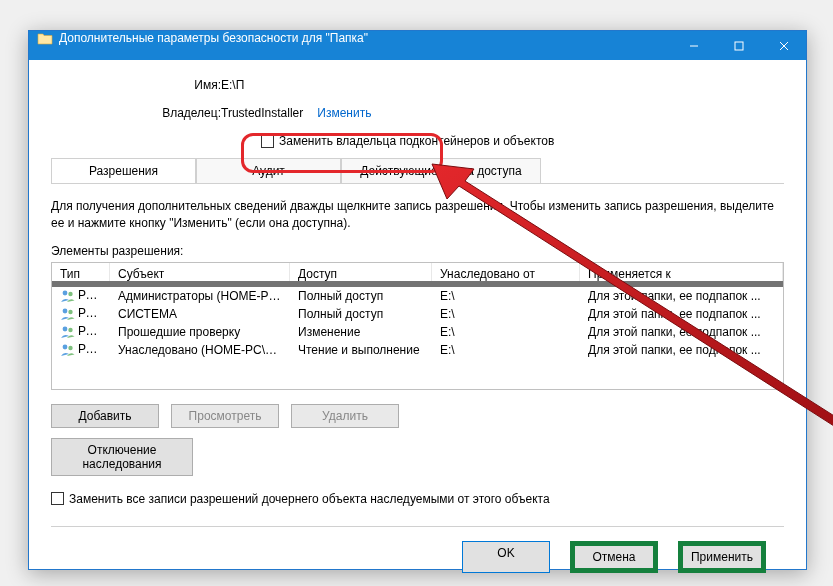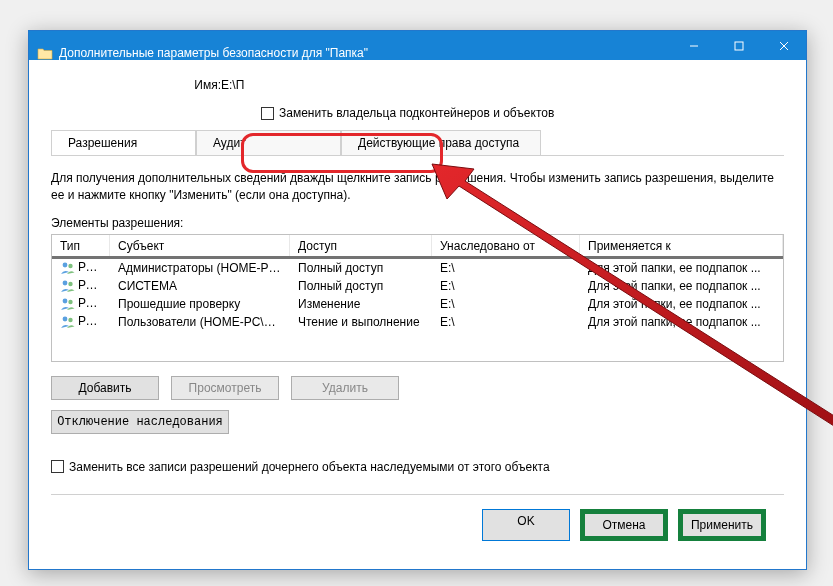--- a/index.html
+++ b/index.html
@@ -18,21 +18,21 @@
     width: 779px; height: 540px;
     background: #fff;
     border: 1px solid #2277cc;
     box-shadow: 0 4px 20px rgba(0,0,0,0.3);
   }
   .titlebar {
     height: 29px;
     background: #1783d6;
     color: #fff;
     display: flex;
-    align-items: flex-end;
+    align-items: flex-start;
     padding-left: 8px;
     font-size: 12px;
   }
   .titlebar-icon {
     width: 16px; height: 14px;
     margin-right: 6px;
     display: inline-block;
   }
   .titlebar-controls {
     margin-left: auto;
@@ -63,39 +63,39 @@
     border-radius: 12px;
     pointer-events: none;
     z-index: 50;
   }
   .checkbox-row { display: flex; align-items: center; margin-left: 170px; margin-bottom: 10px; padding-left: 40px; }
   .cb { width: 13px; height: 13px; border: 1px solid #333; margin-right: 5px; display: inline-flex; align-items:center; justify-content:center; background:#fff; }
   .tabs { display: flex; border-bottom: 1px solid #d0d0d0; margin-top: 8px; }
   .tab {
     padding: 5px 16px;
     width: 145px;
-    text-align: left;
+    text-align: center;
     border: 1px solid #d0d0d0;
     border-bottom: none;
     background: #fff;
     cursor: pointer;
     position: relative;
   }
   .tab.active { background: #fff; font-weight: normal; z-index:2; }
   .tab:not(.active) { background: #f8f8f8; }
   .desc-text { margin: 14px 0 12px 0; line-height: 1.4; color:#000; }
   .perm-label { margin-bottom: 4px; color:#000; }
   .perm-table {
     border: 1px solid #c0c0c0;
     background: #fff;
     height: 128px;
   }
   .perm-header {
     display: flex;
-    border-bottom: 3px solid #737373;
+    border-bottom: 6px solid #737373;
     background: #fff;
     height: 24px;
   }
   .perm-header > div {
     padding: 4px 8px;
     border-right: 1px solid #e8e8e8;
     font-weight: normal;
     color:#000;
   }
   .col-type { width: 58px; }
@@ -120,27 +120,27 @@
   .btn {
     border: 1px solid #adadad;
     background: #e1e1e1;
     padding: 4px 2px;
     width: 108px;
     text-align: center;
     cursor: pointer;
     font-size: 12px;
   }
   .btn.disabled { color: #888; cursor: default; background:#e9e9e9; }
-  .btn-wide { width: 178px; font-family: Liberation Mono, monospace; }
-  .bottom-cb { display: flex; align-items: center; margin-top: 26px; }
+  .btn-wide { width: 142px; }
+  .bottom-cb { display: flex; align-items: center; margin-top: 16px; }
   .divider { height:1px; background:#d0d0d0; margin-top: 20px; }
   .dialog-buttons {
     display: flex;
     justify-content: flex-end;
-    gap: 10px;
+    gap: 20px;
     padding: 14px 18px 0 0;
   }
   .dlg-btn {
     border: 5px solid #15803d;
     background: #e1e1e1;
     padding: 4px 0;
     width: 88px;
     text-align: center;
     cursor: pointer;
     font-size: 12px;
@@ -188,20 +188,25 @@
     </div>
   </div>
 
   <div class="content">
 
     <div class="info-row">
       <div class="info-label">Имя:</div>
       <div>E:\П</div>
     </div>
 
+    <div class="info-row">
+      <div class="info-label">Владелец:</div>
+      <span class="owner-value">TrustedInstaller</span>
+      <span class="change-link">Изменить</span>
+    </div>
 
     <div class="checkbox-row">
       <span class="cb"></span>
       <span>Заменить владельца подконтейнеров и объектов</span>
     </div>
 
     <div class="tabs">
       <div class="tab active">Разрешения</div>
       <div class="tab">Аудит</div>
       <div class="tab" style="width:200px">Действующие права доступа</div>
@@ -256,21 +261,21 @@
             <div class="col-inh">E:\</div>
             <div class="col-apply">Для этой папки, ее подпапок ...</div>
           </div>
           <div class="perm-row">
             <div class="col-type"><span class="perm-icon"><svg viewBox="0 0 16 16">
                   <circle cx="5" cy="5" r="2.4" fill="#5aa0e0"></circle>
                   <circle cx="10.5" cy="6" r="2.2" fill="#7ec07e"></circle>
                   <path d="M1 14 q3-5 8-2" fill="#5aa0e0"></path>
                   <path d="M7 14 q3-4.5 7.5-1.5" fill="#7ec07e"></path>
                 </svg></span><span>Разр...</span></div>
-            <div class="col-subject">Пользователи (HOME-PC\П...</div>
+            <div class="col-subject">Унаследовано (HOME-PC\П...</div>
             <div class="col-access">Чтение и выполнение</div>
             <div class="col-inh">E:\</div>
             <div class="col-apply">Для этой папки, ее подпапок ...</div>
           </div>
         </div>
     </div>
 
     <div class="btn-row">
       <div class="btn">Добавить</div>
       <div class="btn disabled">Просмотреть</div>

